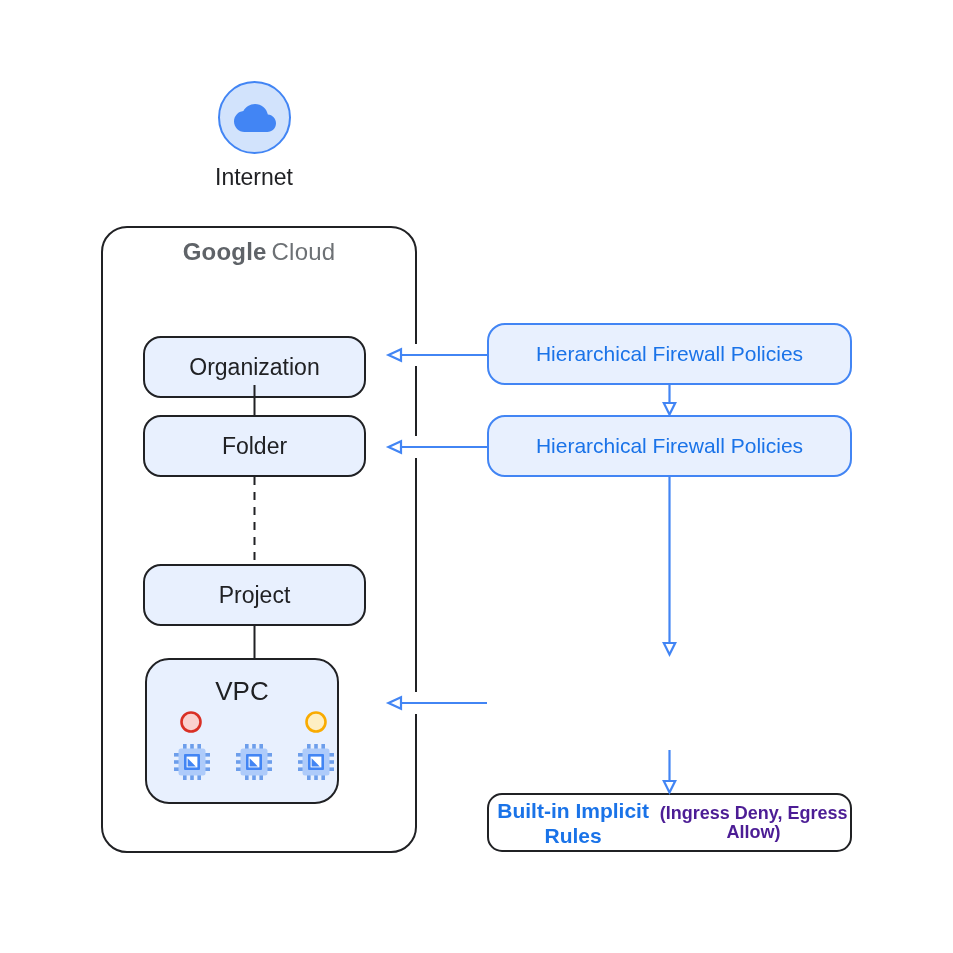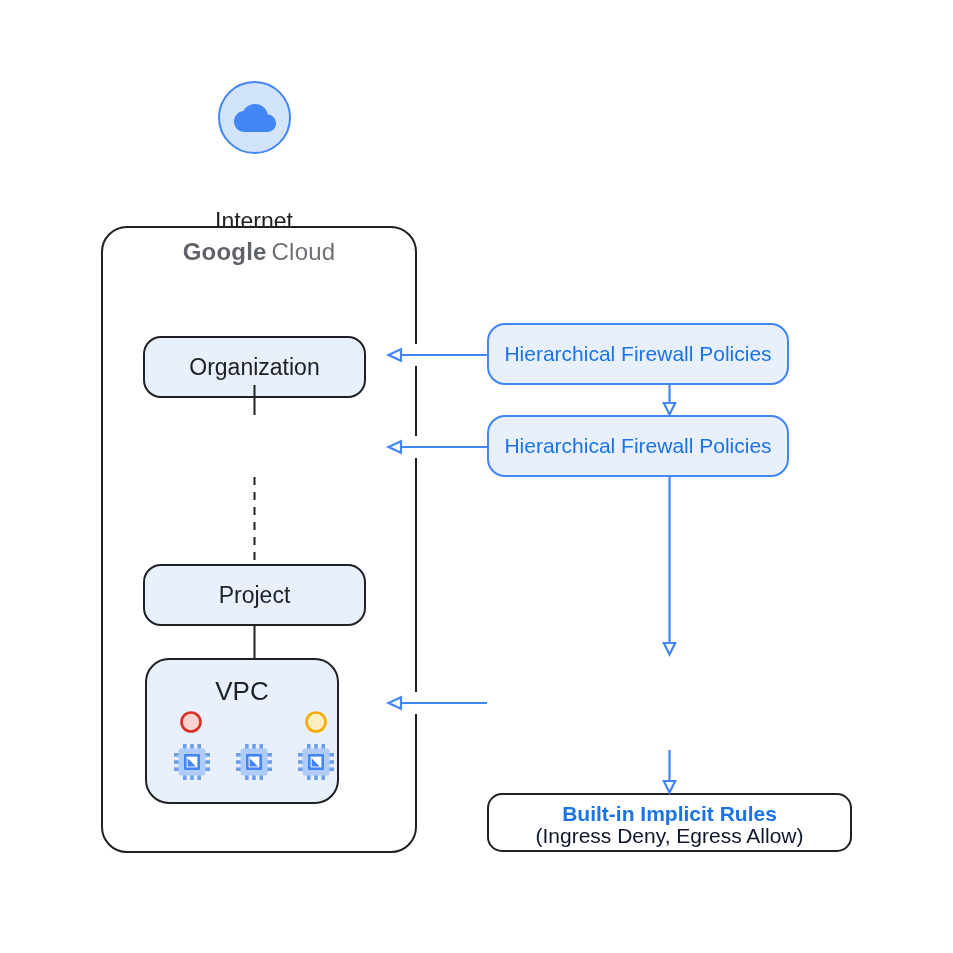--- a/index.html
+++ b/index.html
@@ -24,21 +24,20 @@
     border: 2.5px solid #4285F4;
     display: flex; align-items: center; justify-content: center;
   }
   .internet-label {
     position: absolute;
     left: 154px; top: 164px;
     width: 200px;
     text-align: center;
     font-size: 23px;
     color: #202124;
-    margin-top: 44px;
   }
 
   
   .gc-container {
     position: absolute;
     left: 101px; top: 226px;
     width: 316px; height: 627px;
     border: 2px solid #202124;
     border-radius: 26px;
     background: #ffffff;
@@ -82,47 +81,47 @@
     margin-top: 16px;
     text-align: center;
     font-size: 26px;
     color: #202124;
   }
 
   
   .pbox {
     position: absolute;
     left: 487px;
-    width: 302px;
+    width: 365px;
     background: #E8F0FE;
     border: 2px solid #4285F4;
     border-radius: 18px;
     display: flex; flex-direction: column;
     align-items: center; justify-content: center;
     color: #1A73E8;
     font-weight: 500;
     text-align: right;
   }
   #box-hfp-org    { top: 323px; height: 62px; font-size: 21px; }
   #box-hfp-folder { top: 415px; height: 62px; font-size: 21px; }
   #box-vpc-rules  { top: 655px; height: 95px; font-size: 19.5px; line-height: 25px; }
 
   .implicit-box {
     position: absolute;
     left: 487px; top: 793px;
     width: 365px; height: 59px;
     background: #ffffff;
     border: 2px solid #202124;
     border-radius: 15px;
-    display: flex; flex-direction: column;
+    display: flex; flex-direction: row;
     align-items: center; justify-content: center;
-    text-align: right;
+    text-align: center;
   }
   .implicit-title { color: #1A73E8; font-size: 21px; font-weight: 700; line-height: 25px; }
-  .implicit-sub   { color: #0f172a; font-size: 21px; line-height: 19px; }
+  .implicit-sub   { color: #4c1d95; font-size: 18px; line-height: 19px; font-weight: bold; }
 
   
   .overlay {
     position: absolute;
     left: 0; top: 0;
     width: 953px; height: 953px;
     pointer-events: none;
   }
 </style>
 </head>
@@ -137,20 +136,23 @@
   </div>
   <div class="internet-label">Internet</div>
 
   <div class="gc-container"></div>
   <div class="gc-logo">
     <span class="brand-google">Google</span><span class="brand-cloud">Cloud</span>
   </div>
 
   <div class="hbox" id="box-organization">
     <span>Organization</span>
+  </div>
+  <div class="hbox" id="box-folder">
+    <span>Folder</span>
   </div>
   <div class="hbox" id="box-project">
     <span>Project</span>
   </div>
 
   <div class="vpc-box">
     <div class="vpc-label">VPC</div>
   </div>
 
   <div class="pbox" id="box-hfp-org">

